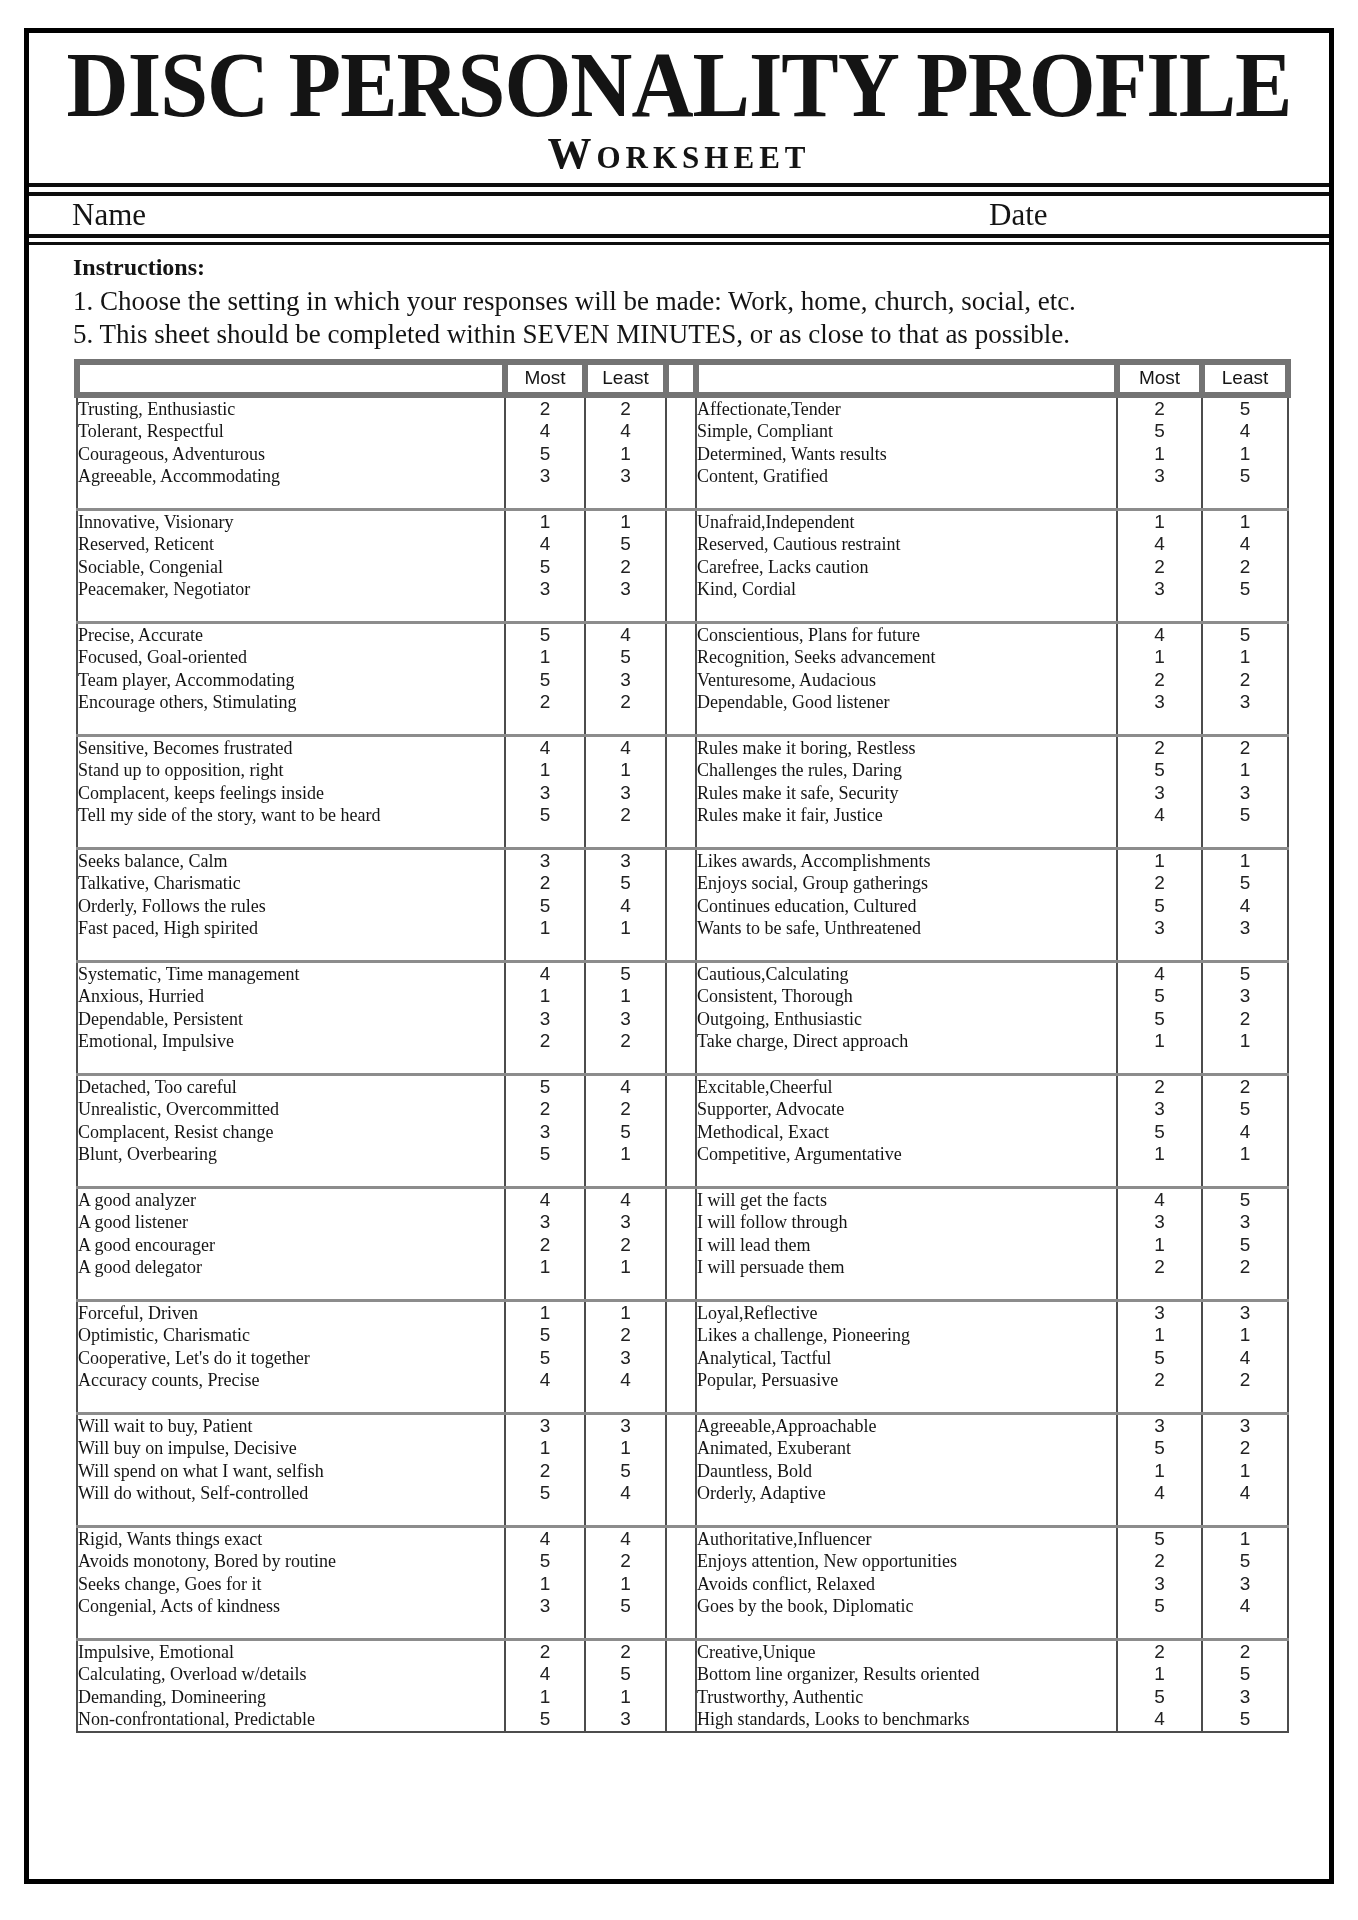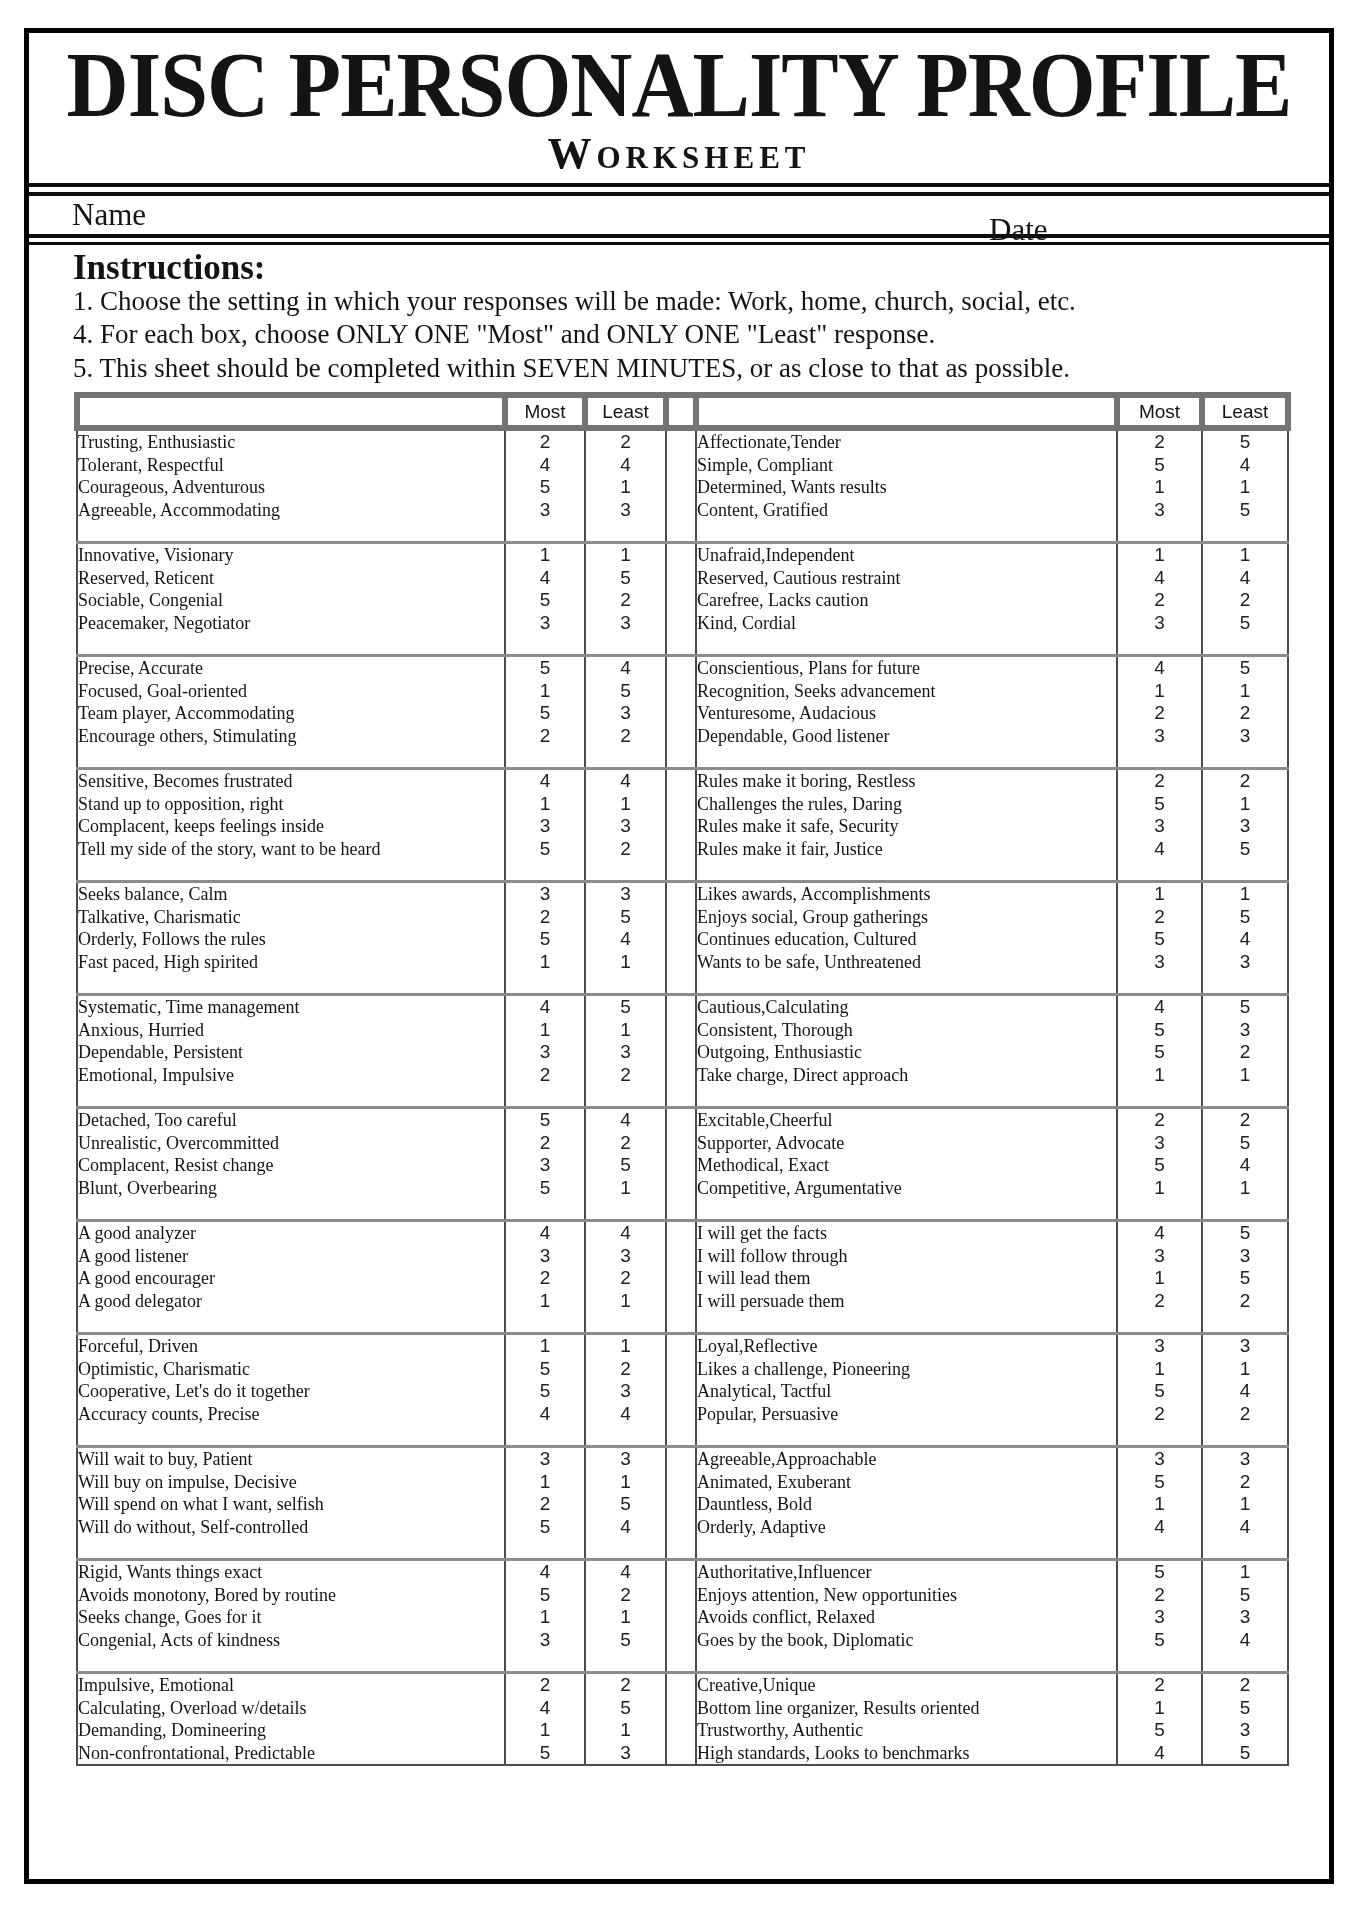--- a/index.html
+++ b/index.html
@@ -18,25 +18,25 @@
     margin:0;font-size:86px;line-height:96px;font-weight:bold;letter-spacing:-1px;
     transform:scaleY(1.08);transform-origin:top center;white-space:nowrap;
   }
   .subtitle{font-size:44px;line-height:46px;font-weight:bold;font-variant:small-caps;letter-spacing:5px;margin-top:2px;}
   
   .name-band{
     position:relative;margin-top:5px;border-top:4px solid #0d0d0d;border-bottom:4px solid #0d0d0d;
     height:38px;font-size:31px;
   }
   .name-label{position:absolute;left:43px;top:1px;}
-  .date-label{position:absolute;left:960px;top:16px;}
+  .date-label{position:absolute;left:960px;top:1px;}
   
   .main{margin-top:4px;border-top:3px solid #0d0d0d;}
   .instructions{padding:6px 30px 0 44px;font-size:27px;line-height:33.5px;}
-  .instr-heading{font-weight:bold;font-size:35px;}
+  .instr-heading{font-weight:bold;font-size:24px;}
   .instr-item{padding-left:34px;text-indent:-34px;}
   
   table.resp{
     border-collapse:collapse;table-layout:fixed;width:1211px;margin:7px 0 0 45px;
     border:2px solid #3c3c3c;
   }
   table.resp th{
     border:6px solid #737373;height:27px;padding:0;text-align:center;
     font-family:"Liberation Sans","DejaVu Sans",sans-serif;font-size:19px;font-weight:normal;
   }
@@ -64,21 +64,20 @@
 
   <div class="name-band">
     <span class="name-label">Name</span>
     <span class="date-label">Date</span>
   </div>
 
   <div class="main">
     <div class="instructions">
       <div class="instr-heading">Instructions:</div>
       <div class="instr-item">1. Choose the setting in which your responses will be made: Work, home, church, social, etc.</div>
-      <div class="instr-item">4. For each box, choose ONLY ONE "Most" and ONLY ONE "Least" response.</div>
       <div class="instr-item">5. This sheet should be completed within SEVEN MINUTES, or as close to that as possible.</div>
     </div>
 
     <table class="resp" id="response-table">
       <colgroup>
         <col style="width:428px">
           <col style="width:80px">
           <col style="width:81px">
         <col style="width:30px">
         <col style="width:421px">

